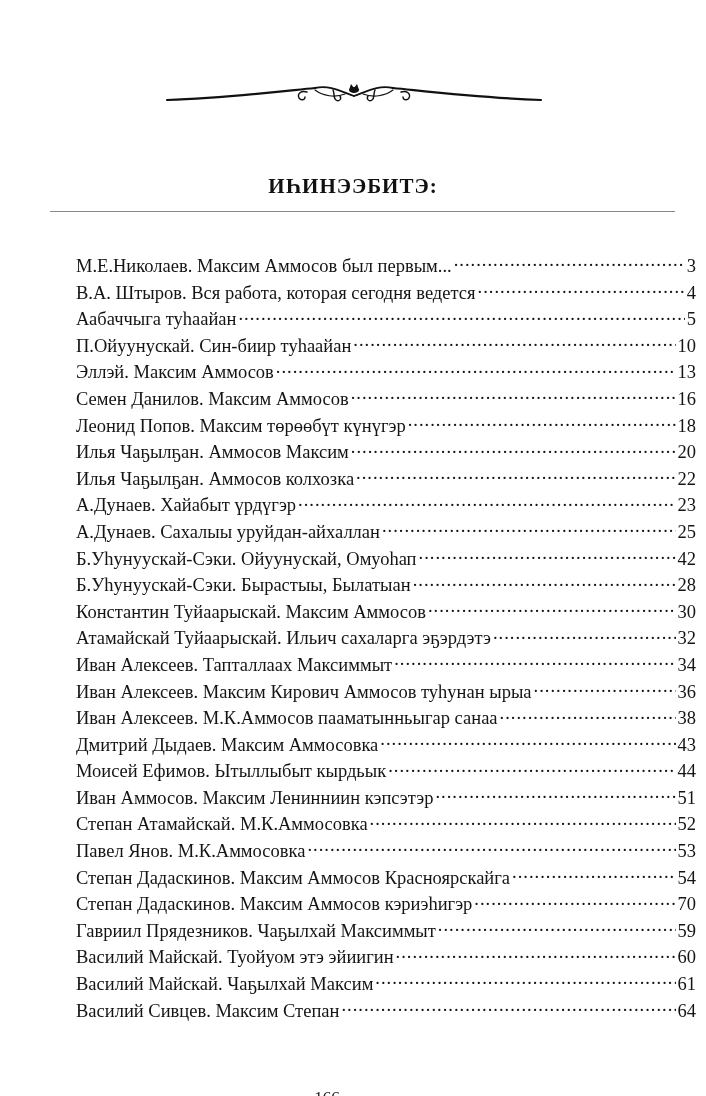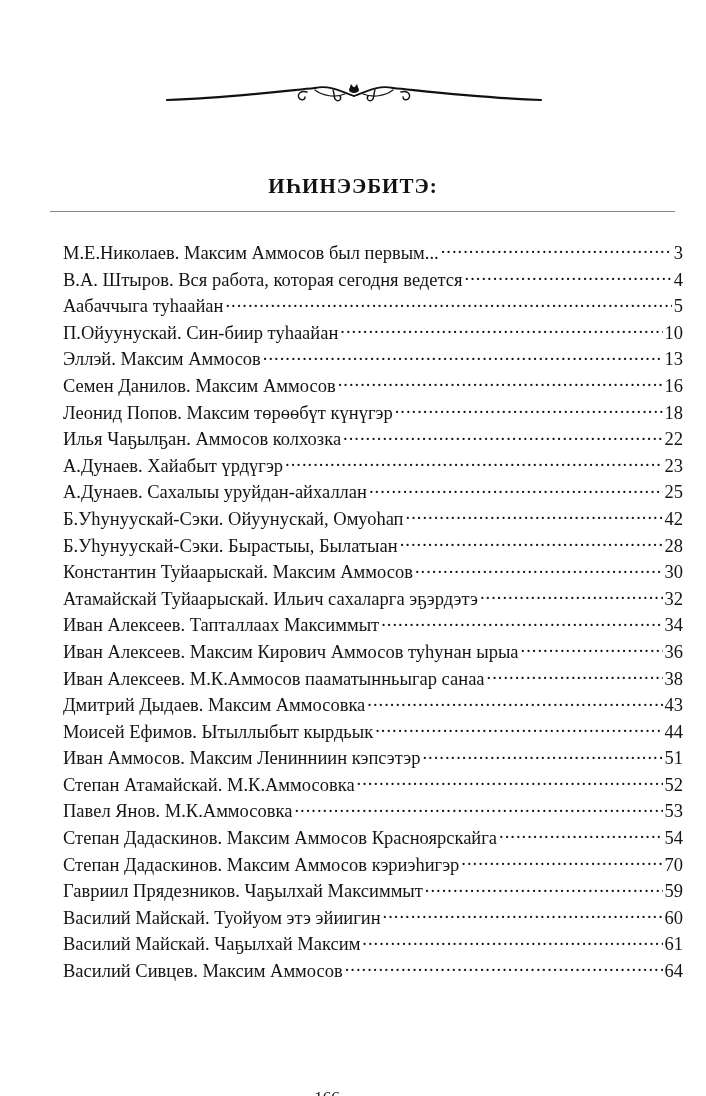--- a/index.html
+++ b/index.html
@@ -40,21 +40,21 @@
       width: 625px;
       top: 211px;
       height: 0;
       border-top: 1px solid #8a8a8a;
     }
     .toc {
       position: absolute;
       left: 63px;
       width: 620px;
       top: 240px;
-      margin: 0;
+      margin: 13px;
       padding: 0;
       list-style: none;
     }
     .toc-row {
       display: flex;
       align-items: baseline;
       height: 26.6px;
       font-size: 18.5px;
       line-height: 26.6px;
       white-space: nowrap;
@@ -154,20 +154,25 @@
       <span class="toc-title">Семен Данилов. Максим Аммосов</span>
       <span class="toc-leader"></span>
       <span class="toc-page">16</span>
     </li>
     <li class="toc-row">
       <span class="toc-title">Леонид Попов. Максим төрөөбүт күнүгэр</span>
       <span class="toc-leader"></span>
       <span class="toc-page">18</span>
     </li>
     <li class="toc-row">
+      <span class="toc-title">Илья Чаҕылҕан. Аммосов Максим</span>
+      <span class="toc-leader"></span>
+      <span class="toc-page">20</span>
+    </li>
+    <li class="toc-row">
       <span class="toc-title">Илья Чаҕылҕан. Аммосов колхозка</span>
       <span class="toc-leader"></span>
       <span class="toc-page">22</span>
     </li>
     <li class="toc-row">
       <span class="toc-title">А.Дунаев. Хайабыт үрдүгэр</span>
       <span class="toc-leader"></span>
       <span class="toc-page">23</span>
     </li>
     <li class="toc-row">
@@ -254,19 +259,19 @@
       <span class="toc-title">Василий Майскай. Туойуом этэ эйиигин</span>
       <span class="toc-leader"></span>
       <span class="toc-page">60</span>
     </li>
     <li class="toc-row">
       <span class="toc-title">Василий Майскай. Чаҕылхай Максим</span>
       <span class="toc-leader"></span>
       <span class="toc-page">61</span>
     </li>
     <li class="toc-row">
-      <span class="toc-title">Василий Сивцев. Максим Аммосов</span>
+      <span class="toc-title">Василий Сивцев. Максим Степан</span>
       <span class="toc-leader"></span>
       <span class="toc-page">64</span>
     </li>
   </ul>
 
 <div class="page-number">— 166 —</div>
 
 </body></html>

